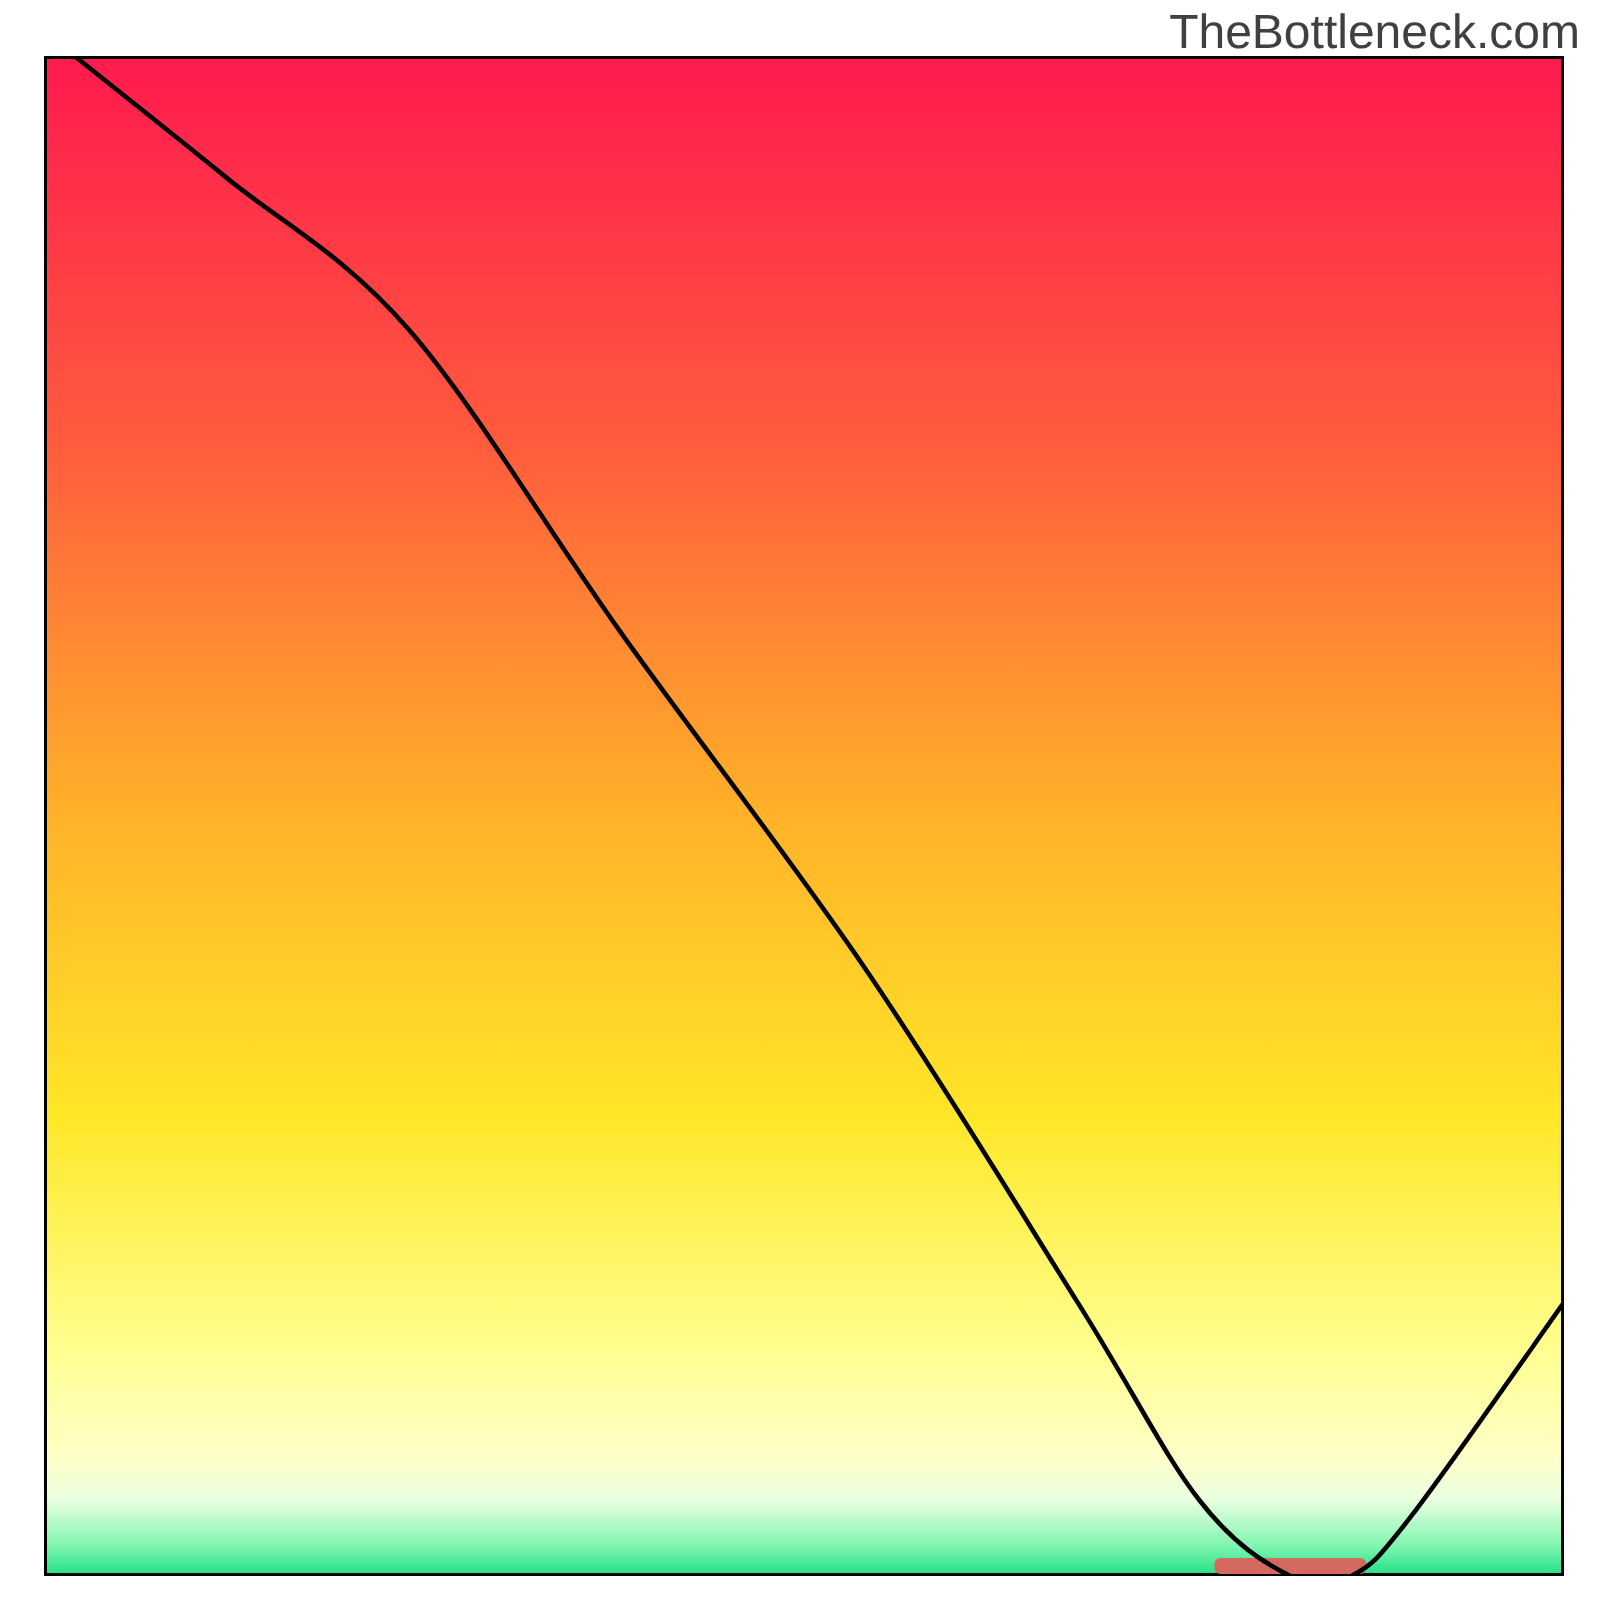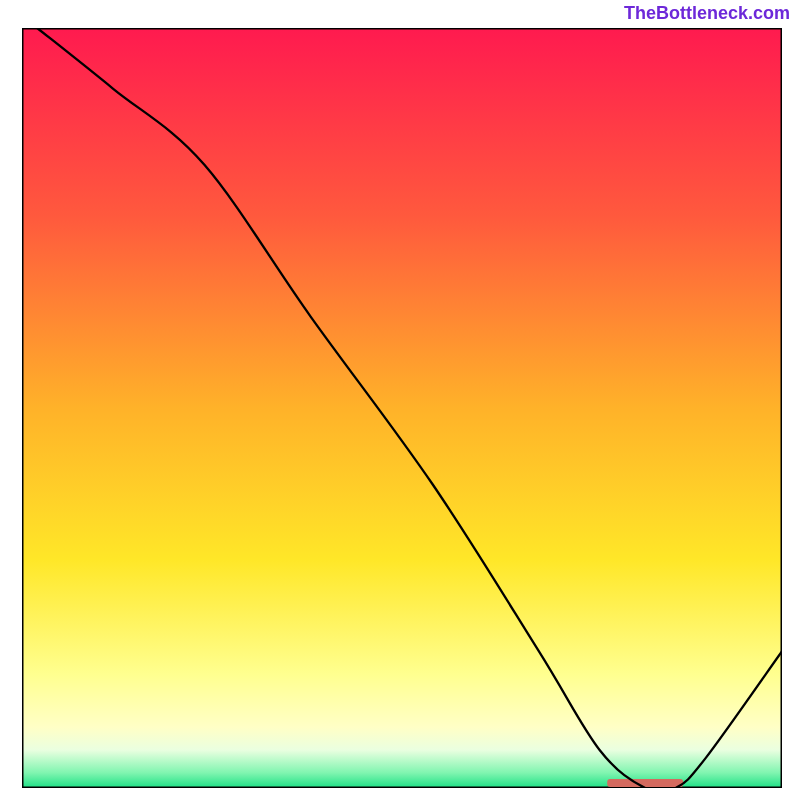--- a/index.html
+++ b/index.html
@@ -8,23 +8,23 @@
     height: 800px;
     background: #ffffff;
     font-family: Arial, Helvetica, sans-serif;
     position: relative;
     overflow: hidden;
   }
   .watermark {
     position: absolute;
     top: 3px;
     right: 10px;
-    font-size: 18px;
-    font-weight: bold;
-    color: #6d28d9;
+    font-size: 24px;
+    font-weight: normal;
+    color: #404040;
     z-index: 10;
   }
   .plot {
     position: absolute;
     left: 22px;
     top: 28px;
     width: 760px;
     height: 760px;
   }
   .plot svg {

